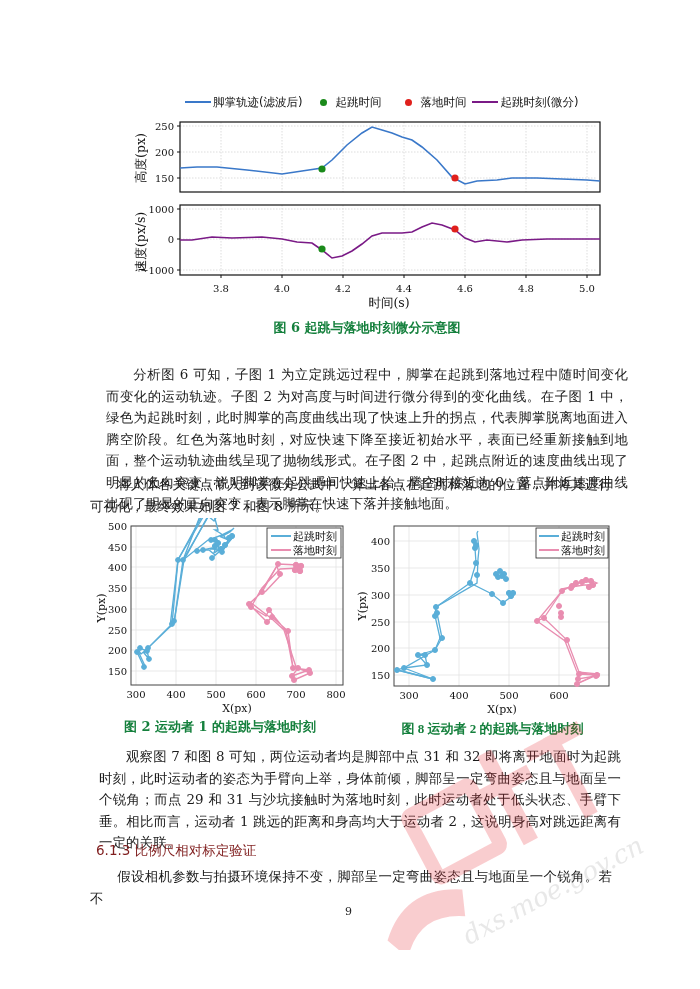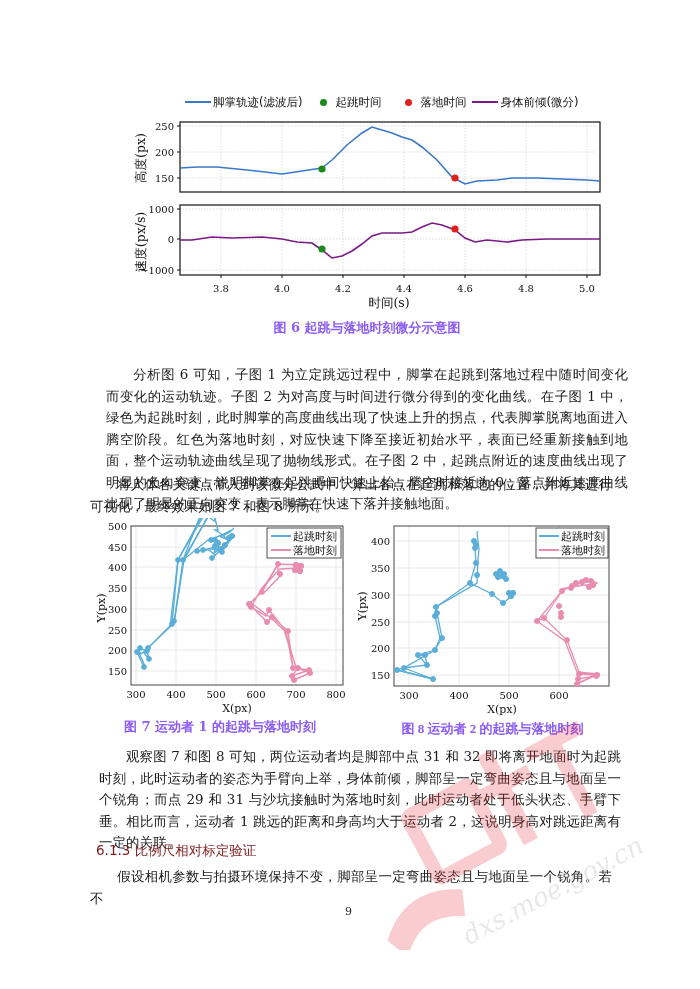--- a/index.html
+++ b/index.html
@@ -1,40 +1,40 @@
 <!DOCTYPE html>
 <html><head>
 <meta charset="utf-8">
 <style>
   * { box-sizing: border-box; margin: 0; padding: 0; }
   html, body { width: 700px; height: 989px; background: #ffffff; overflow: hidden; }
   body { position: relative; font-family: "DejaVu Serif", "Liberation Serif", serif; color: #111; }
   .abs { position: absolute; }
   .para { position: absolute; left: 90px; width: 522px; font-size: 13.4px; line-height: 21.5px; text-align: justify; letter-spacing: 0.15px; color: #1a1a1a; }
   .para .indent { display: inline-block; width: 27px; }
-  .caption { position: absolute; font-weight: bold; font-size: 13px; text-align: center; color: #8b5cf6; }
+  .caption { position: absolute; font-weight: bold; font-size: 13px; text-align: center; color: #15803d; }
   .section-h { position: absolute; left: 96px; top: 842px; font-family: "DejaVu Sans", "Liberation Sans", sans-serif; font-size: 13.5px; color: #7f1d1d; }
   .pagenum { position: absolute; left: 345px; top: 905px; font-size: 11px; color: #222; }
   svg text { font-family: "DejaVu Serif", "Liberation Serif", serif; }
   .watermark { position: absolute; pointer-events: none; }
 </style>
 </head>
 <body>
 
 <div class="abs" style="left:17px;top:0;width:700px;height:340px;">
 
   <div class="abs" style="left:168px;top:93px;width:410px;height:18px;font-family:'DejaVu Sans','Liberation Sans',sans-serif;font-size:11.5px;display:flex;align-items:center;gap:0;">
     <span style="display:inline-block;width:26px;height:2px;background:#3a78c9;margin-right:2px;"></span>
     <span style="margin-right:18px;">脚掌轨迹(滤波后)</span>
     <span style="display:inline-block;width:7px;height:7px;border-radius:50%;background:#1a8a1a;margin-right:8px;"></span>
     <span style="margin-right:24px;">起跳时间</span>
     <span style="display:inline-block;width:7px;height:7px;border-radius:50%;background:#e0201c;margin-right:8px;"></span>
     <span style="margin-right:6px;">落地时间</span>
     <span style="display:inline-block;width:26px;height:2px;background:#7a1a86;margin-right:2px;"></span>
-    <span>身体前倾(微分)</span>
+    <span>起跳时刻(微分)</span>
   </div>
 
   <svg class="abs" style="left:0;top:0" width="700" height="340" viewBox="0 0 700 340">
 
     <g stroke="#cfcfcf" stroke-width="0.7" stroke-dasharray="1.5,1.5">
       <line x1="163" y1="126" x2="580" y2="126"></line>
       <line x1="163" y1="152" x2="580" y2="152"></line>
       <line x1="163" y1="178" x2="580" y2="178"></line>
       <line x1="204" y1="122" x2="204" y2="192"></line>
       <line x1="265" y1="122" x2="265" y2="192"></line>
@@ -219,21 +219,21 @@
     <text x="41" y="180">300</text>
     <text x="81" y="180">400</text>
     <text x="121" y="180">500</text>
     <text x="161" y="180">600</text>
     <text x="201" y="180">700</text>
     <text x="241" y="180">800</text>
   </g>
   <text x="142" y="194" font-size="11" fill="#111" text-anchor="middle">X(px)</text>
   <text font-size="11" fill="#111" text-anchor="middle" transform="translate(10,90) rotate(-90)">Y(px)</text>
 </svg>
-<div class="caption" style="left:95px;top:718px;width:250px;">图 7 运动者 1 的起跳与落地时刻</div>
+<div class="caption" style="left:95px;top:718px;width:250px;">图 2 运动者 1 的起跳与落地时刻</div>
 
 <svg class="abs" style="left:352px;top:522px;" width="265" height="195" viewBox="0 0 265 195">
 
   <g stroke="#e3e3e3" stroke-width="0.8">
     <line x1="57" y1="4" x2="57" y2="164"></line>
       <line x1="107" y1="4" x2="107" y2="164"></line>
     <line x1="157" y1="4" x2="157" y2="164"></line>
       <line x1="207" y1="4" x2="207" y2="164"></line>
     <line x1="42" y1="19" x2="257" y2="19"></line>
       <line x1="42" y1="46" x2="257" y2="46"></line>

